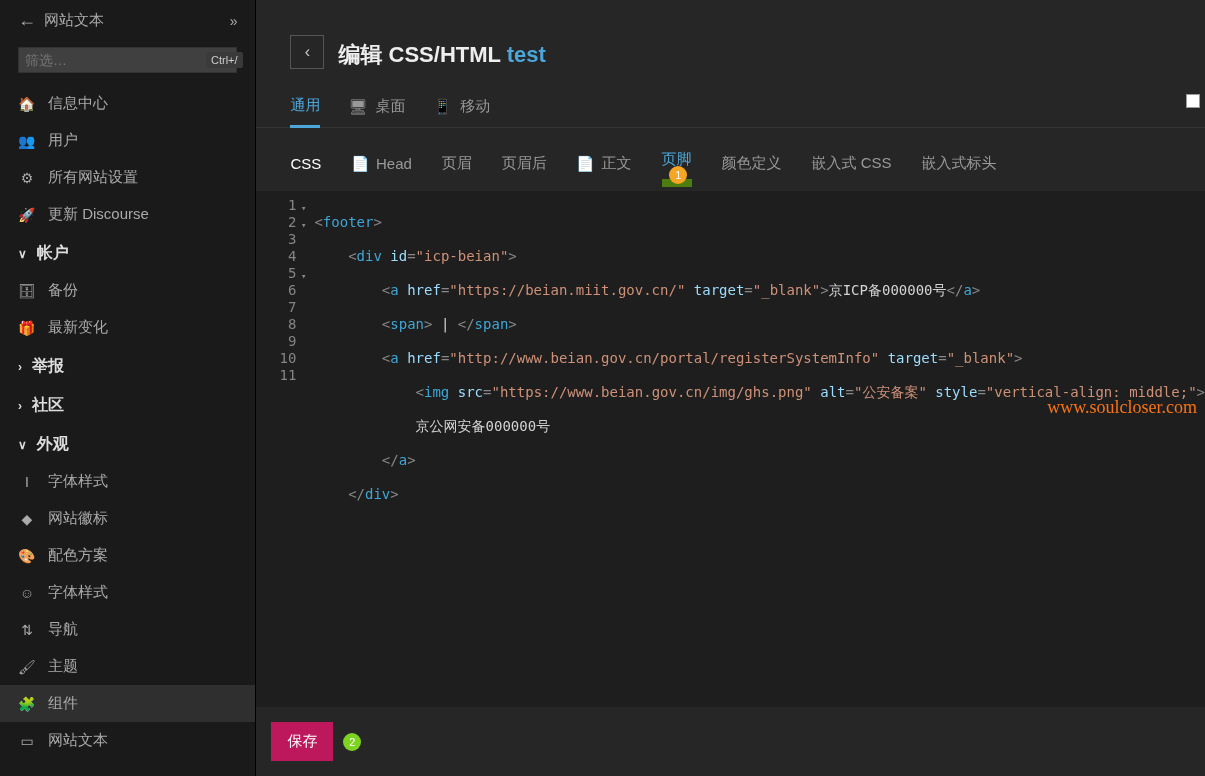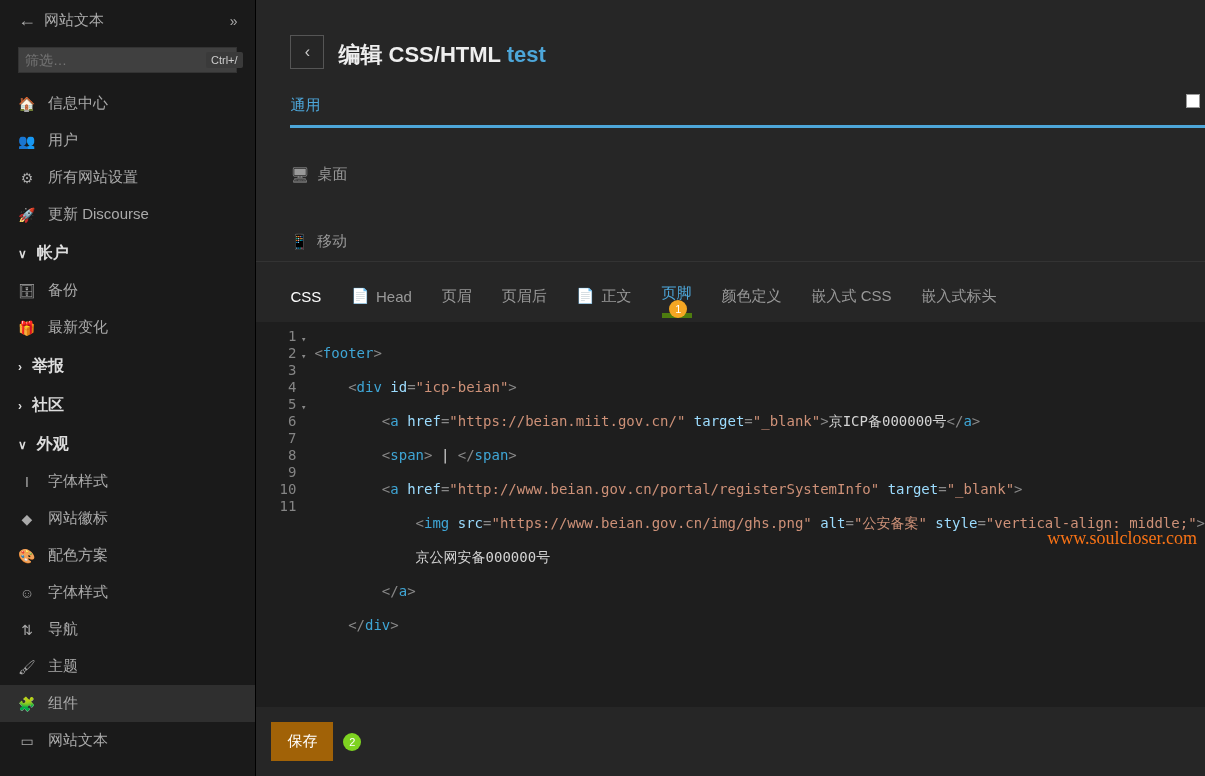--- a/index.html
+++ b/index.html
@@ -17,42 +17,42 @@
 .nav-item { display: flex; align-items: center; gap: 12px; padding: 9px 18px; color: #aaa; font-size: 15px; cursor: pointer; }
 .nav-item.active { background: #2f2f2f; }
 .nav-item .icon { width: 18px; text-align: center; font-size: 14px; }
 .nav-section { display: flex; align-items: center; gap: 10px; padding: 10px 18px 8px; color: #ddd; font-size: 16px; font-weight: bold; cursor: pointer; }
 .nav-section .chev { font-size: 12px; }
 .main { flex: 1; background: #262626; display: flex; flex-direction: column; position: relative; }
 .header { display: flex; align-items: center; gap: 14px; padding: 34px 0 12px 34px; }
 .back-box { width: 34px; height: 34px; border: 1px solid #555; display: flex; align-items: center; justify-content: center; color: #ccc; cursor: pointer; }
 .title { font-size: 22px; color: #eee; font-weight: bold; margin-top: 6px; }
 .title-link { color: #4da6d9; font-weight: bold; }
-.device-tabs { display: flex; gap: 28px; padding: 4px 0 0 34px; border-bottom: 1px solid #333; position: relative; flex-direction: column; }
+.device-tabs { display: flex; gap: 28px; padding: 4px 0 0 34px; border-bottom: 1px solid #333; position: relative; }
 .device-tab { display: flex; align-items: center; gap: 8px; padding: 10px 0; color: #999; font-size: 15px; cursor: pointer; }
 .device-tab.active { color: #4da6d9; border-bottom: 3px solid #4da6d9; margin-bottom: -1px; }
 .checkbox-right { position: absolute; right: 5px; top: 12px; width: 14px; height: 14px; background: #fff; border: 1px solid #999; }
 .sub-tabs { display: flex; gap: 30px; padding: 12px 0 0 34px; align-items: center; position: relative; }
 .sub-tab { display: flex; align-items: center; gap: 6px; padding: 10px 0; color: #999; font-size: 15px; cursor: pointer; justify-content: center; }
 .sub-tab.first { color: #fff; }
-.sub-tab.active { color: #4da6d9; border-bottom: 5px solid #4d7c0f; }
+.sub-tab.active { color: #4da6d9; border-bottom: 8px solid #4d7c0f; }
 .badge { position: absolute; background: #f5a623; color: #fff; width: 18px; height: 18px; border-radius: 50%; font-size: 11px; display: flex; align-items: center; justify-content: center; left: 413px; top: 38px; }
 .editor { flex: 1; background: #1e1e1e; display: flex; font-family: Consolas, Monaco, monospace; font-size: 14px; line-height: 17px; margin-top: 4px; }
 .gutter { width: 46px; background: #1e1e1e; text-align: right; padding: 6px 6px 0 0; color: #858585; }
 .gutter .ln { height: 17px; position: relative; }
 .fold { position: absolute; right: -10px; top: 3px; font-size: 9px; color: #888; }
 .code { flex: 1; padding: 6px 0 0 12px; white-space: pre; overflow: hidden; position: relative; }
 .t-tag { color: #3fa6d6; }
 .t-attr { color: #9cdcfe; }
 .t-str { color: #ce9178; }
 .t-txt { color: #d4d4d4; }
 .t-punct { color: #888; }
 .watermark { position: absolute; right: 8px; top: 208px; color: #f97316; font-size: 18px; font-family: Liberation Serif, serif; }
 .save-row { padding: 15px 0 15px 15px; background: #262626; display: flex; align-items: center; gap: 10px; }
-.save-btn { background: #a16207; color: #fff; border: none; padding: 10px 16px; font-size: 15px; cursor: pointer; text-align: center; }
+.save-btn { background: #be185d; color: #fff; border: none; padding: 10px 16px; font-size: 15px; cursor: pointer; text-align: center; }
 .badge2 { background: #7ed321; color: #fff; width: 18px; height: 18px; border-radius: 50%; font-size: 11px; display: flex; align-items: center; justify-content: center; }
 </style>
 </head>
 <body>
 
 <div class="app">
   <div class="sidebar">
     <div class="sidebar-top">
       <div class="back-forum">
         <span class="back-arrow">←</span>

